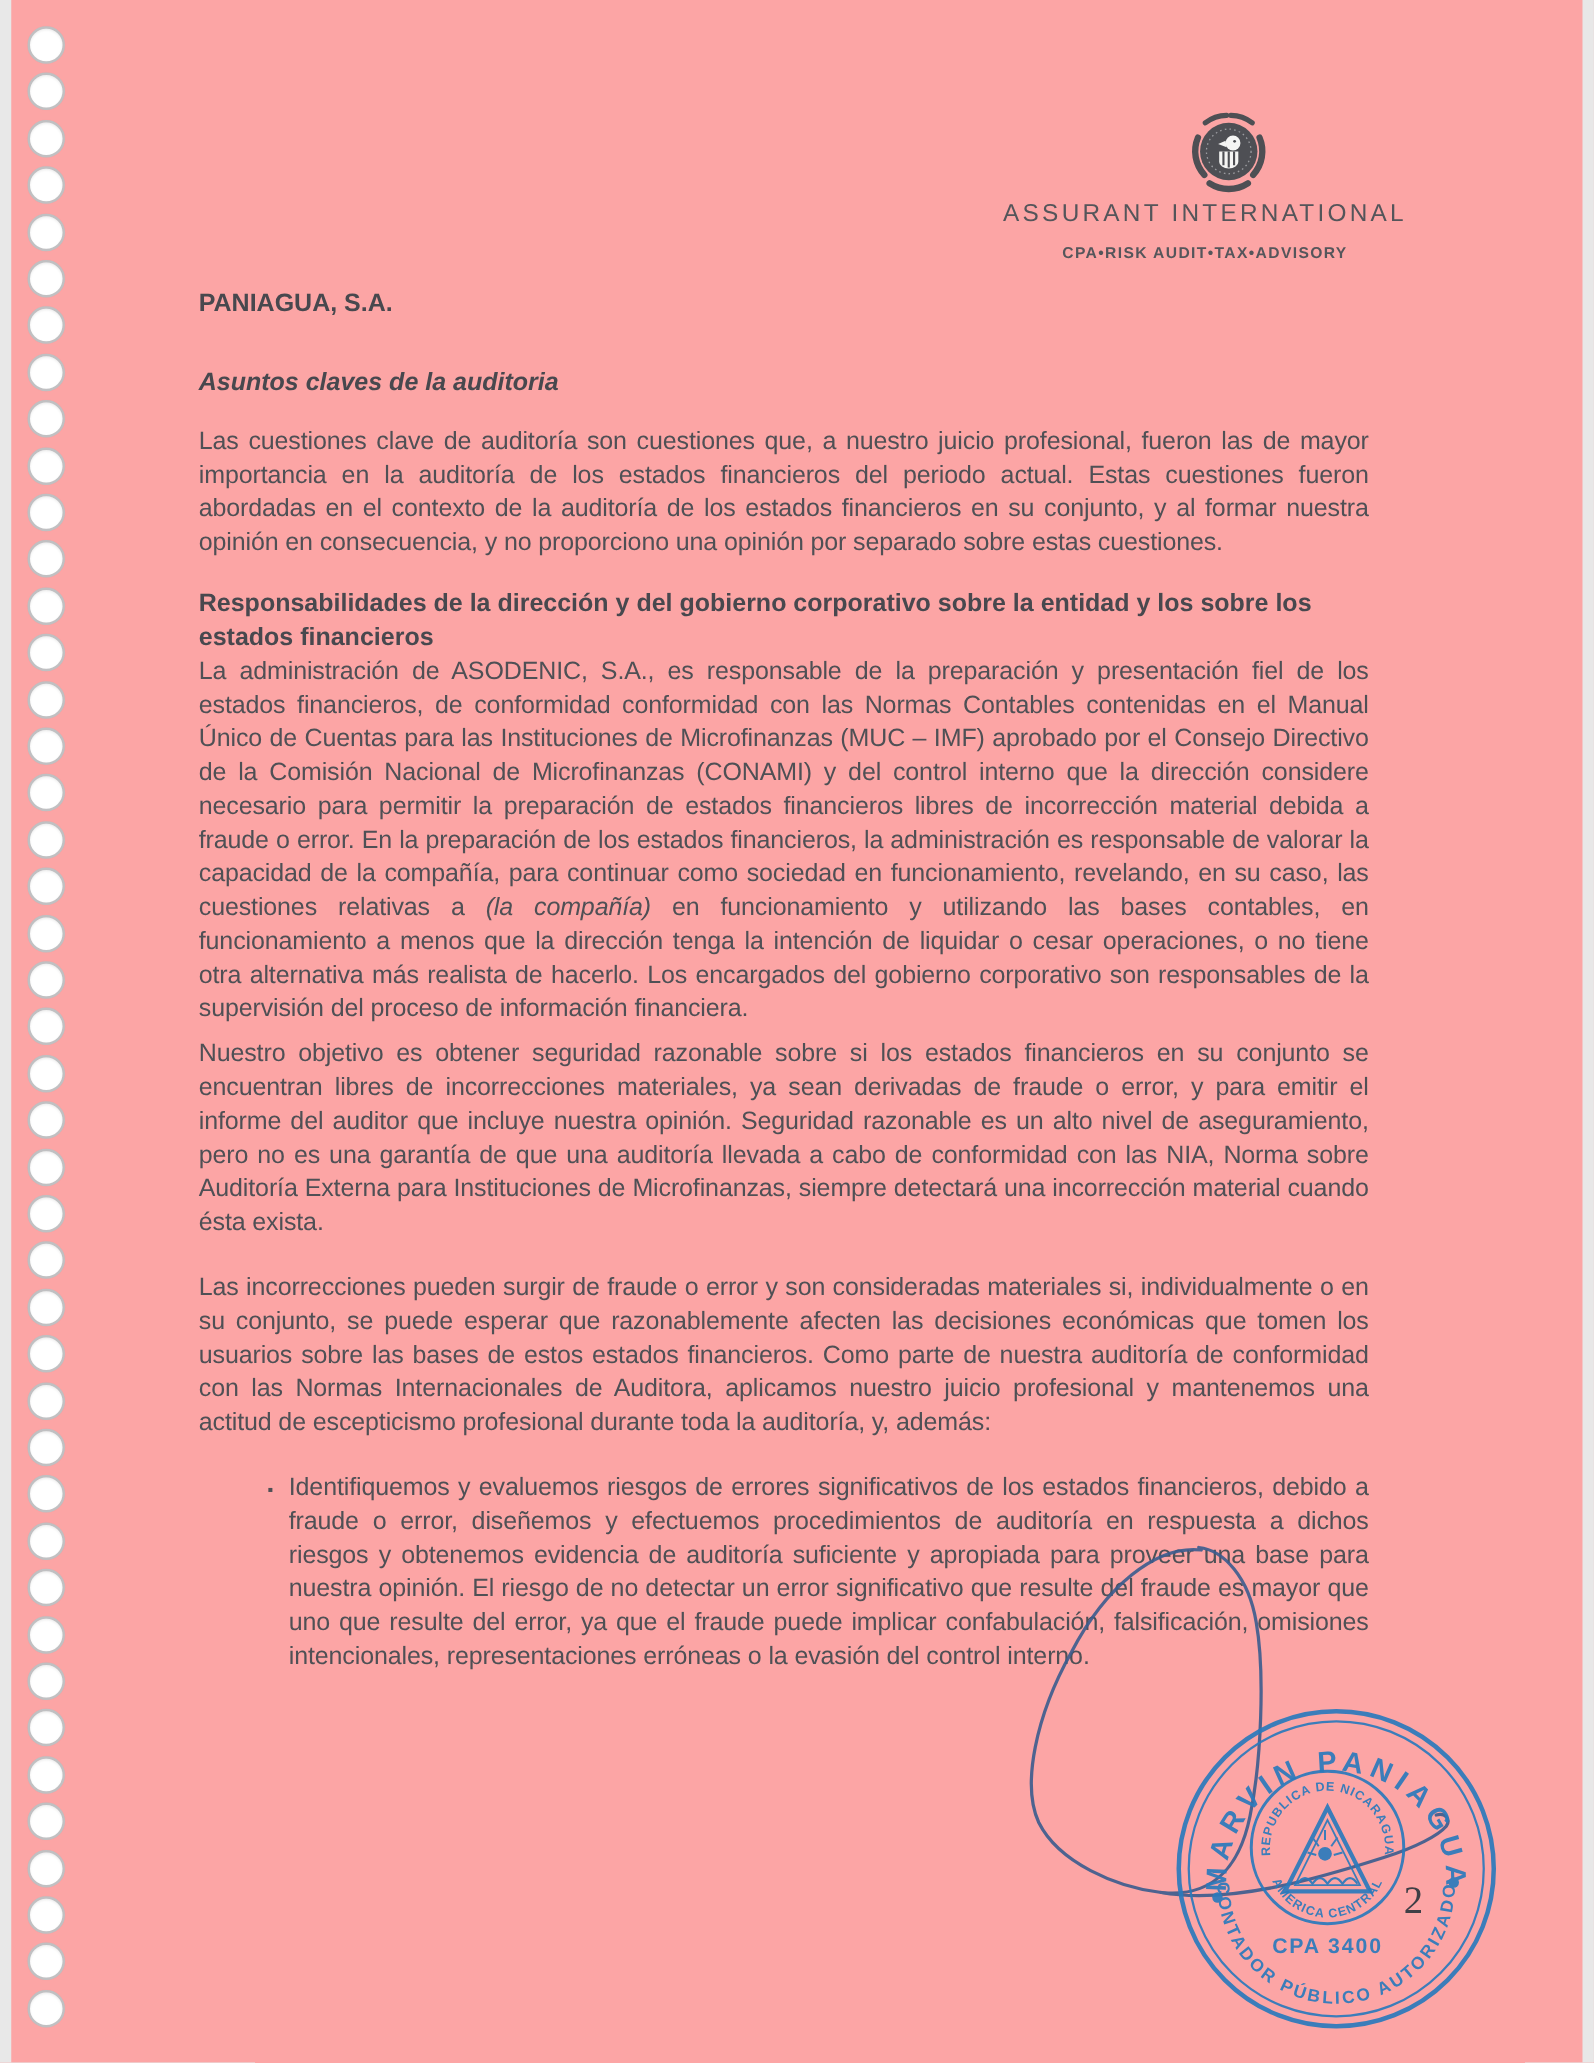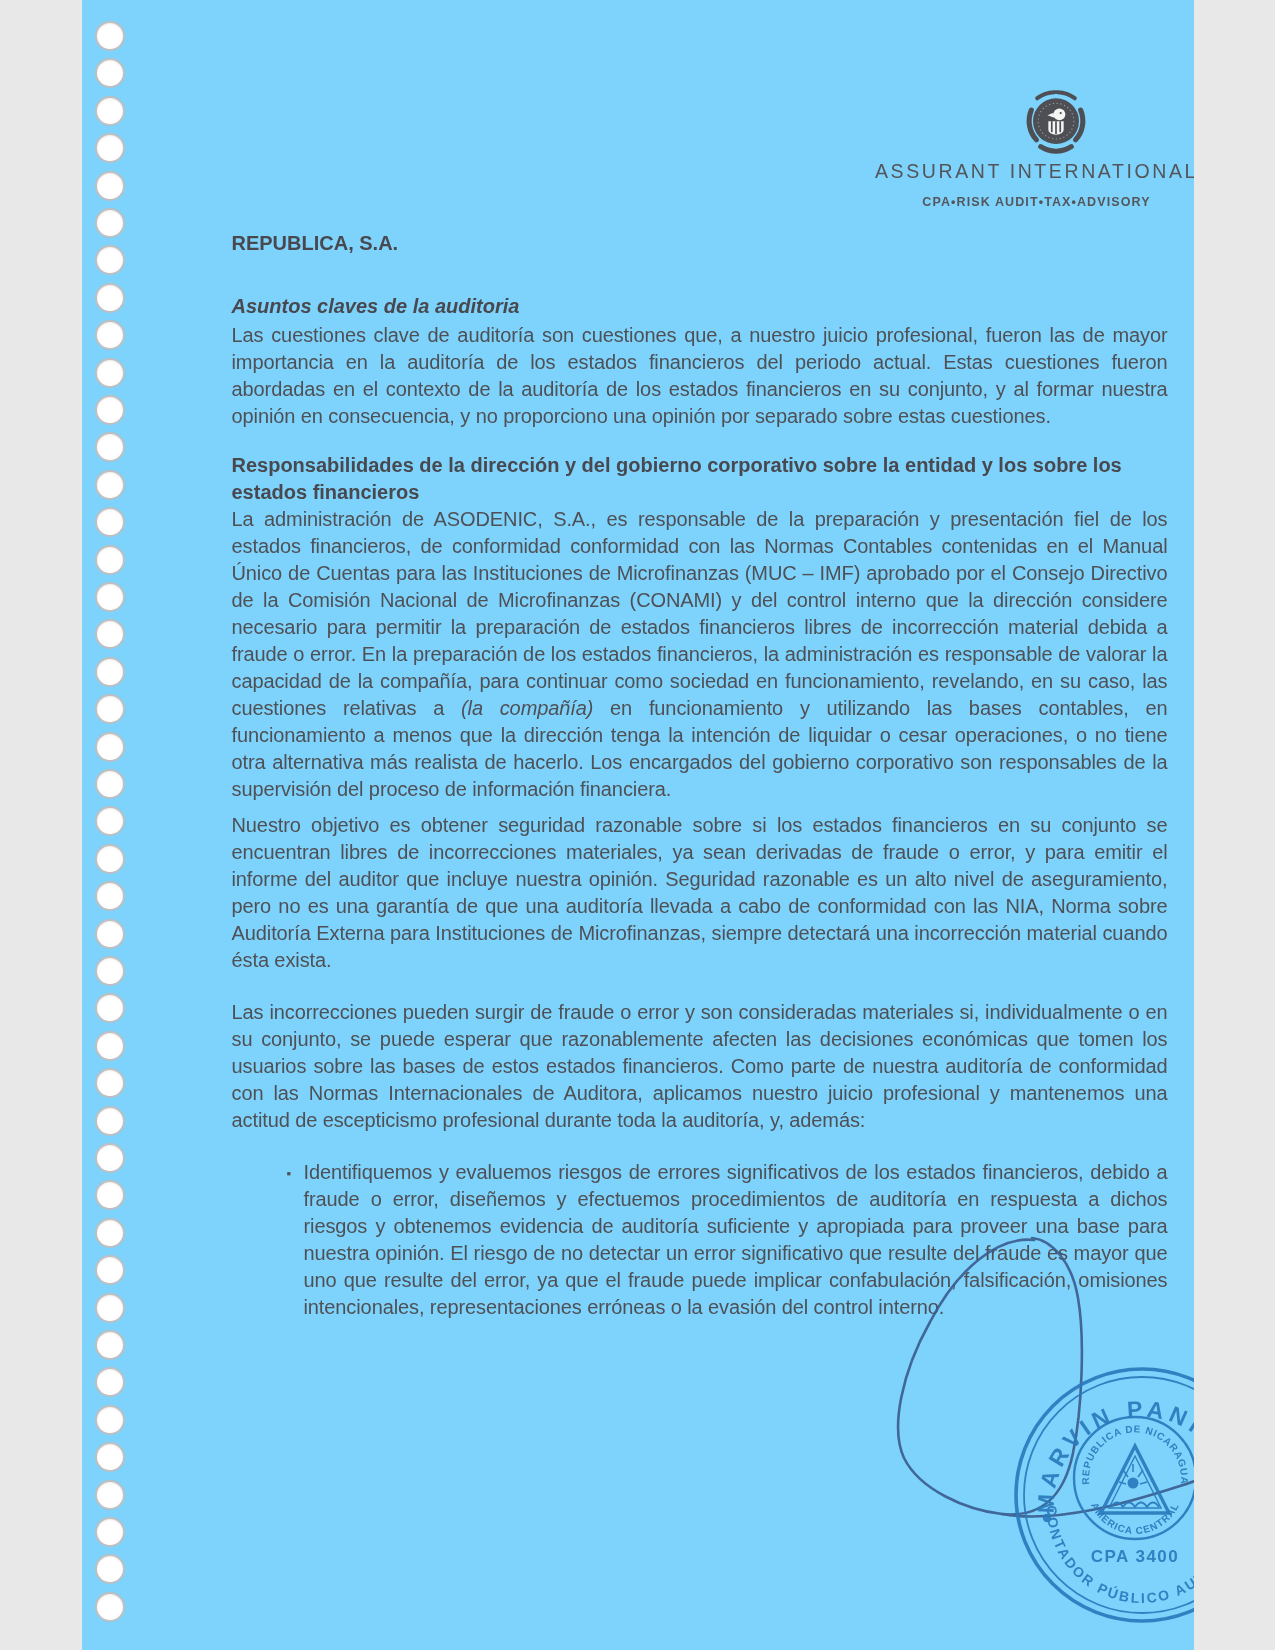--- a/index.html
+++ b/index.html
@@ -1,18 +1,18 @@
 <!DOCTYPE html>
 <html><head>
 <meta charset="utf-8">
 <style>
   html,body{margin:0;padding:0;background:#e8e8e8;}
   .page{
-    position:relative;width:1112px;height:1650px;margin:0 auto;
-    background:#7dd3fc;overflow:hidden;
+    position:relative;width:1257px;height:1650px;margin:0 auto;
+    background:#fca5a5;overflow:hidden;
     font-family:"Liberation Sans", sans-serif;color:#4f5055;
   }
   
   .hole{
     position:absolute;left:13px;width:26px;height:26px;border-radius:50%;
     background:#ffffff;border:2px solid #c0c0c2;
     box-shadow:inset 0 1px 2px rgba(0,0,0,0.08), 0 0 1px rgba(0,0,0,0.05);
   }
   
   .letterhead{position:absolute;left:790px;top:88px;width:330px;text-align:center;}
@@ -28,21 +28,21 @@
   
   .content{position:absolute;left:150px;top:230px;width:936px;}
   .recipient{font-weight:700;font-size:20px;line-height:27px;color:#48484e;}
   .h-bi{font-weight:700;font-style:italic;font-size:20px;line-height:27px;color:#48484e;margin:0;}
   .h-b{font-weight:700;font-size:20px;line-height:27px;color:#48484e;margin:0;}
   .para{
     font-size:20px;line-height:27px;text-align:justify;margin:0;
     letter-spacing:-0.1px;
   }
   .mt-head1{margin-top:36px;}
-  .mt-para1{margin-top:2px;}
+  .mt-para1{margin-top:20px;}
   .mt-head2{margin-top:22px;}
   .mt-head3{margin-top:20px;}
   .mt-para3{margin-top:9px;}
   .mt-para4{margin-top:25px;}
   .bullet-row{display:flex;margin-top:25px;}
   .bullet-marker{
     width:17px;margin-left:55px;flex:none;font-size:13px;line-height:27px;
     color:#4f5055;padding-top:1px;
   }
   .bullet-text{flex:1;margin-left:0;width:auto;}
@@ -126,21 +126,21 @@
         <line x1="40" y1="39" x2="40" y2="54"></line>
         <line x1="45" y1="39" x2="45" y2="52"></line>
       </g>
     </svg>
     <div class="brand">ASSURANT INTERNATIONAL</div>
     <div class="tagline">CPA•RISK AUDIT•TAX•ADVISORY</div>
   </div>
 
   <div class="content">
     <div class="recipient">
-      <div>REPUBLICA, S.A.</div>
+      <div>PANIAGUA, S.A.</div>
     </div>
 
     <p class="h-bi mt-head1">Asuntos claves de la auditoria</p>
 
     <p class="para mt-para1">Las cuestiones clave de auditoría son cuestiones que, a nuestro juicio profesional, fueron las de mayor importancia en la auditoría de los estados financieros del periodo actual. Estas cuestiones fueron abordadas en el contexto de la auditoría de los estados financieros en su conjunto, y al formar nuestra opinión en consecuencia, y no proporciono una opinión por separado sobre estas cuestiones.</p>
 
     <p class="h-b mt-head2">Responsabilidades de la dirección y del gobierno corporativo sobre la entidad y los sobre los estados financieros</p>
 
     <p class="para"><span>La administración de ASODENIC, S.A., es responsable de la preparación y presentación fiel de los estados financieros, de conformidad conformidad con las Normas Contables contenidas en el Manual Único de Cuentas para las Instituciones de Microfinanzas (MUC – IMF) aprobado por el Consejo Directivo de la Comisión Nacional de Microfinanzas (CONAMI) y del control interno que la dirección considere necesario para permitir la preparación de estados financieros libres de incorrección material debida a fraude o error. En la preparación de los estados financieros, la administración es responsable de valorar la capacidad de la compañía, para continuar como sociedad en funcionamiento, revelando, en su caso, las cuestiones relativas a </span><i>(la compañía)</i><span> en funcionamiento y utilizando las bases contables, en funcionamiento a menos que la dirección tenga la intención de liquidar o cesar operaciones, o no tiene otra alternativa más realista de hacerlo. Los encargados del gobierno corporativo son responsables de la supervisión del proceso de información financiera.</span></p>
 

